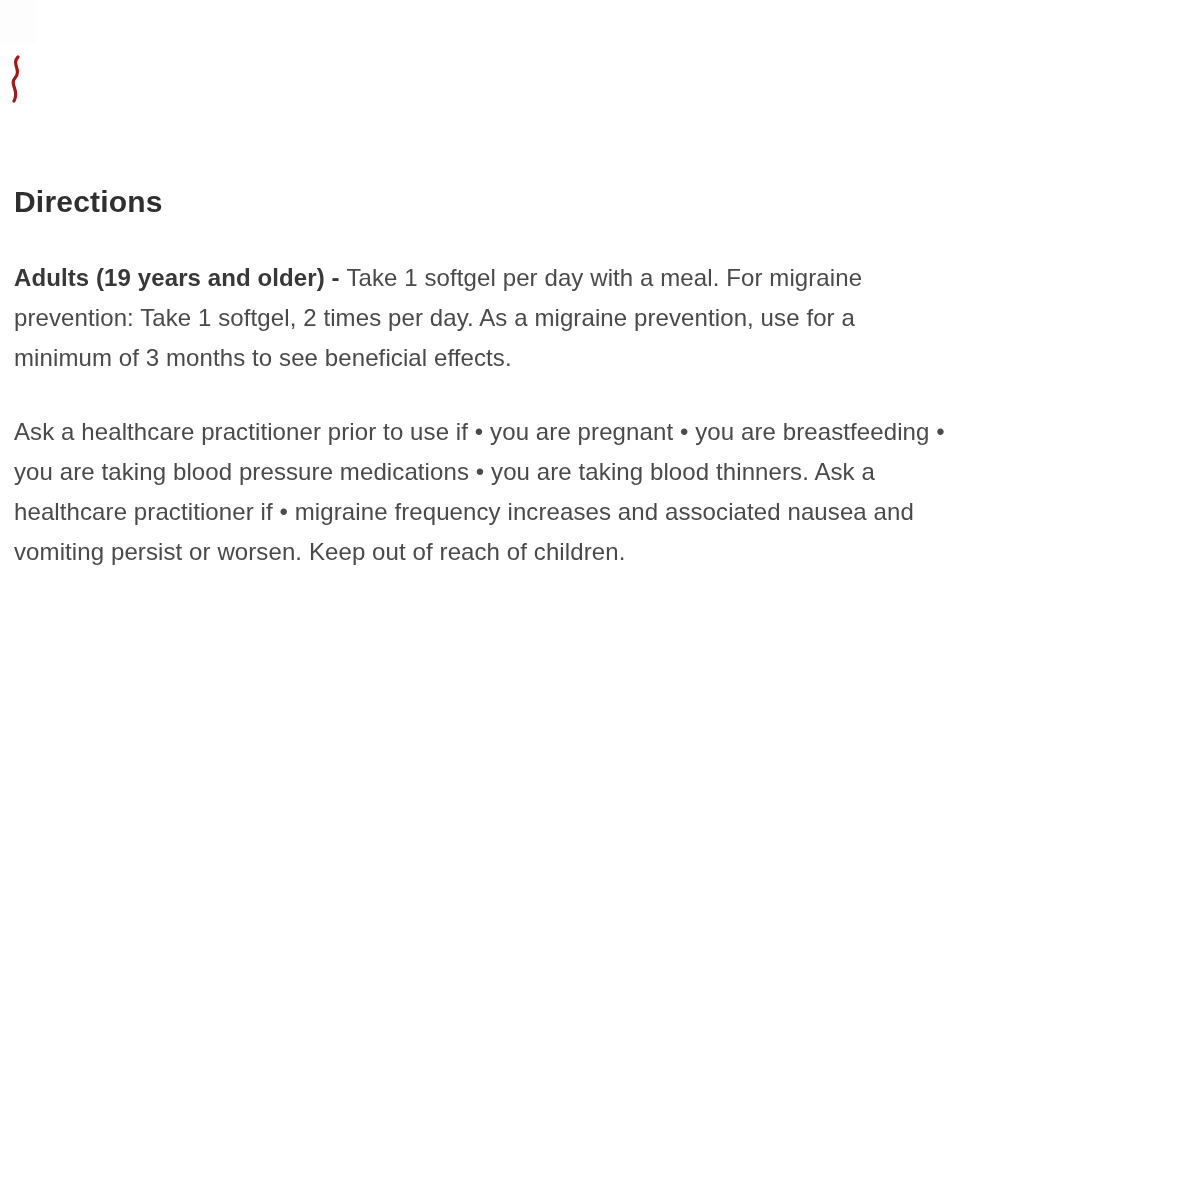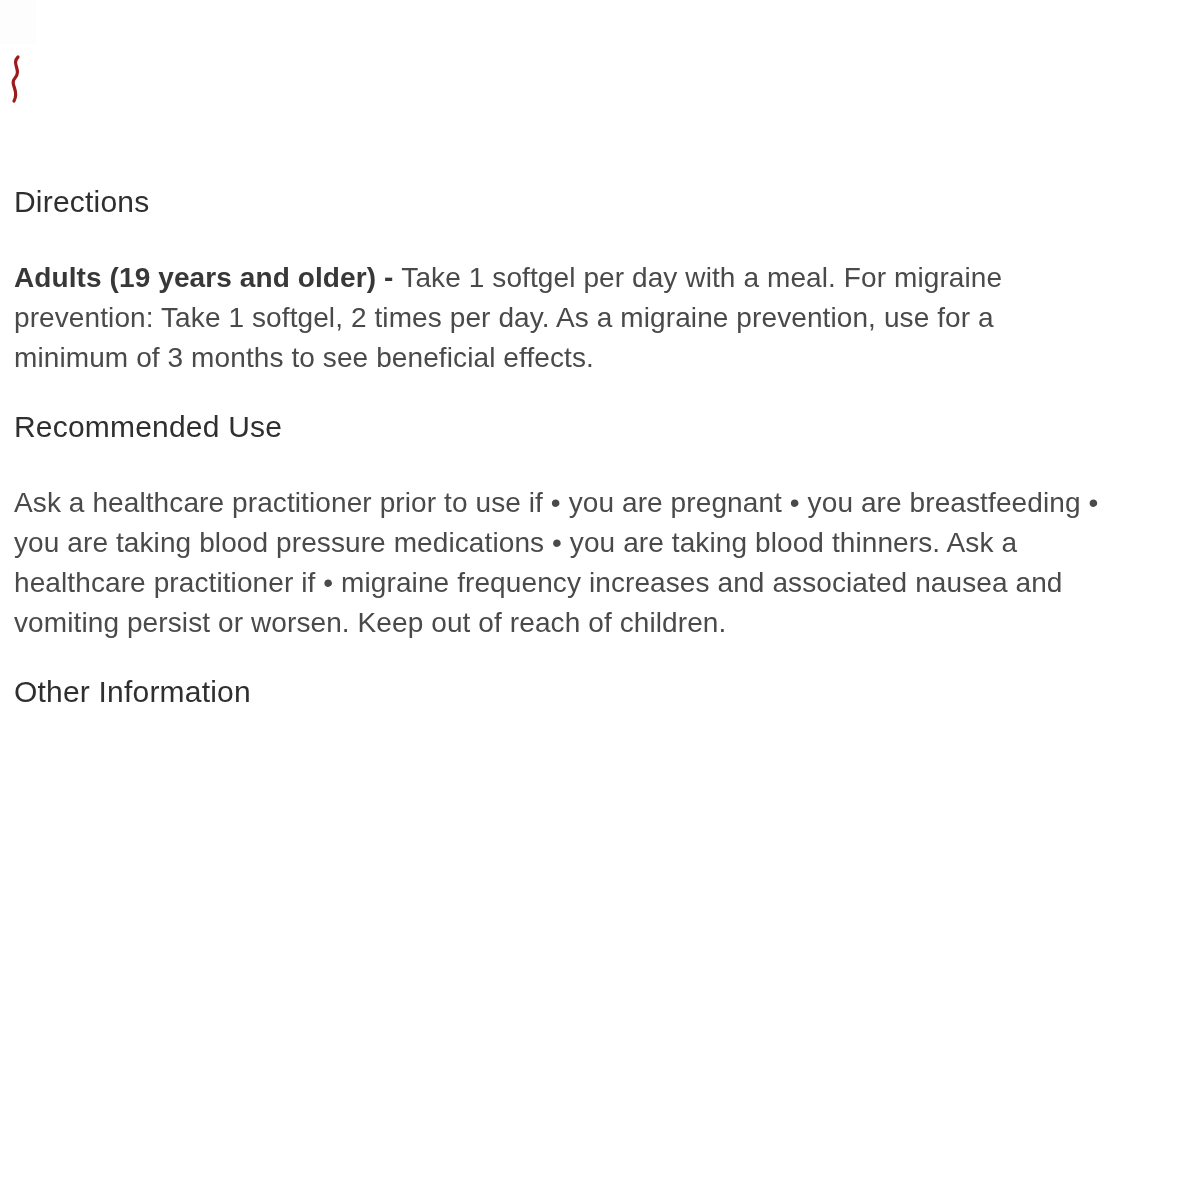--- a/index.html
+++ b/index.html
@@ -31,27 +31,27 @@
   }
   .content {
     position: absolute;
     top: 187px;
     left: 14px;
     right: 0;
   }
   .section-heading {
     font-size: 30px;
     line-height: 30px;
-    font-weight: 400;
+    font-weight: 700;
     color: #2f2f2f;
     letter-spacing: 0.2px;
     margin: 0 0 41px 0;
   }
   .section-body {
-    font-size: 28px;
+    font-size: 24px;
     line-height: 40px;
     color: #4a4a4a;
     margin: 0 0 34px 0;
     white-space: pre;
     letter-spacing: 0.1px;
   }
   .section-body b {
     font-weight: 700;
     color: #383838;
   }
@@ -66,25 +66,23 @@
 </svg>
 
 <div class="content">
 
   <h2 class="section-heading">Directions</h2>
 
   <p class="section-body"><b>Adults (19 years and older) - </b><span>Take 1 softgel per day with a meal. For migraine
 prevention: Take 1 softgel, 2 times per day. As a migraine prevention, use for a
 minimum of 3 months to see beneficial effects.</span></p>
 
-  <h2 class="section-heading">Recommended Use</h2>
 
 
 
   <p class="section-body">Ask a healthcare practitioner prior to use if • you are pregnant • you are breastfeeding •
 you are taking blood pressure medications • you are taking blood thinners. Ask a
 healthcare practitioner if • migraine frequency increases and associated nausea and
 vomiting persist or worsen. Keep out of reach of children.</p>
 
-  <h2 class="section-heading">Other Information</h2>
 
 
 </div>
 
 </body></html>

